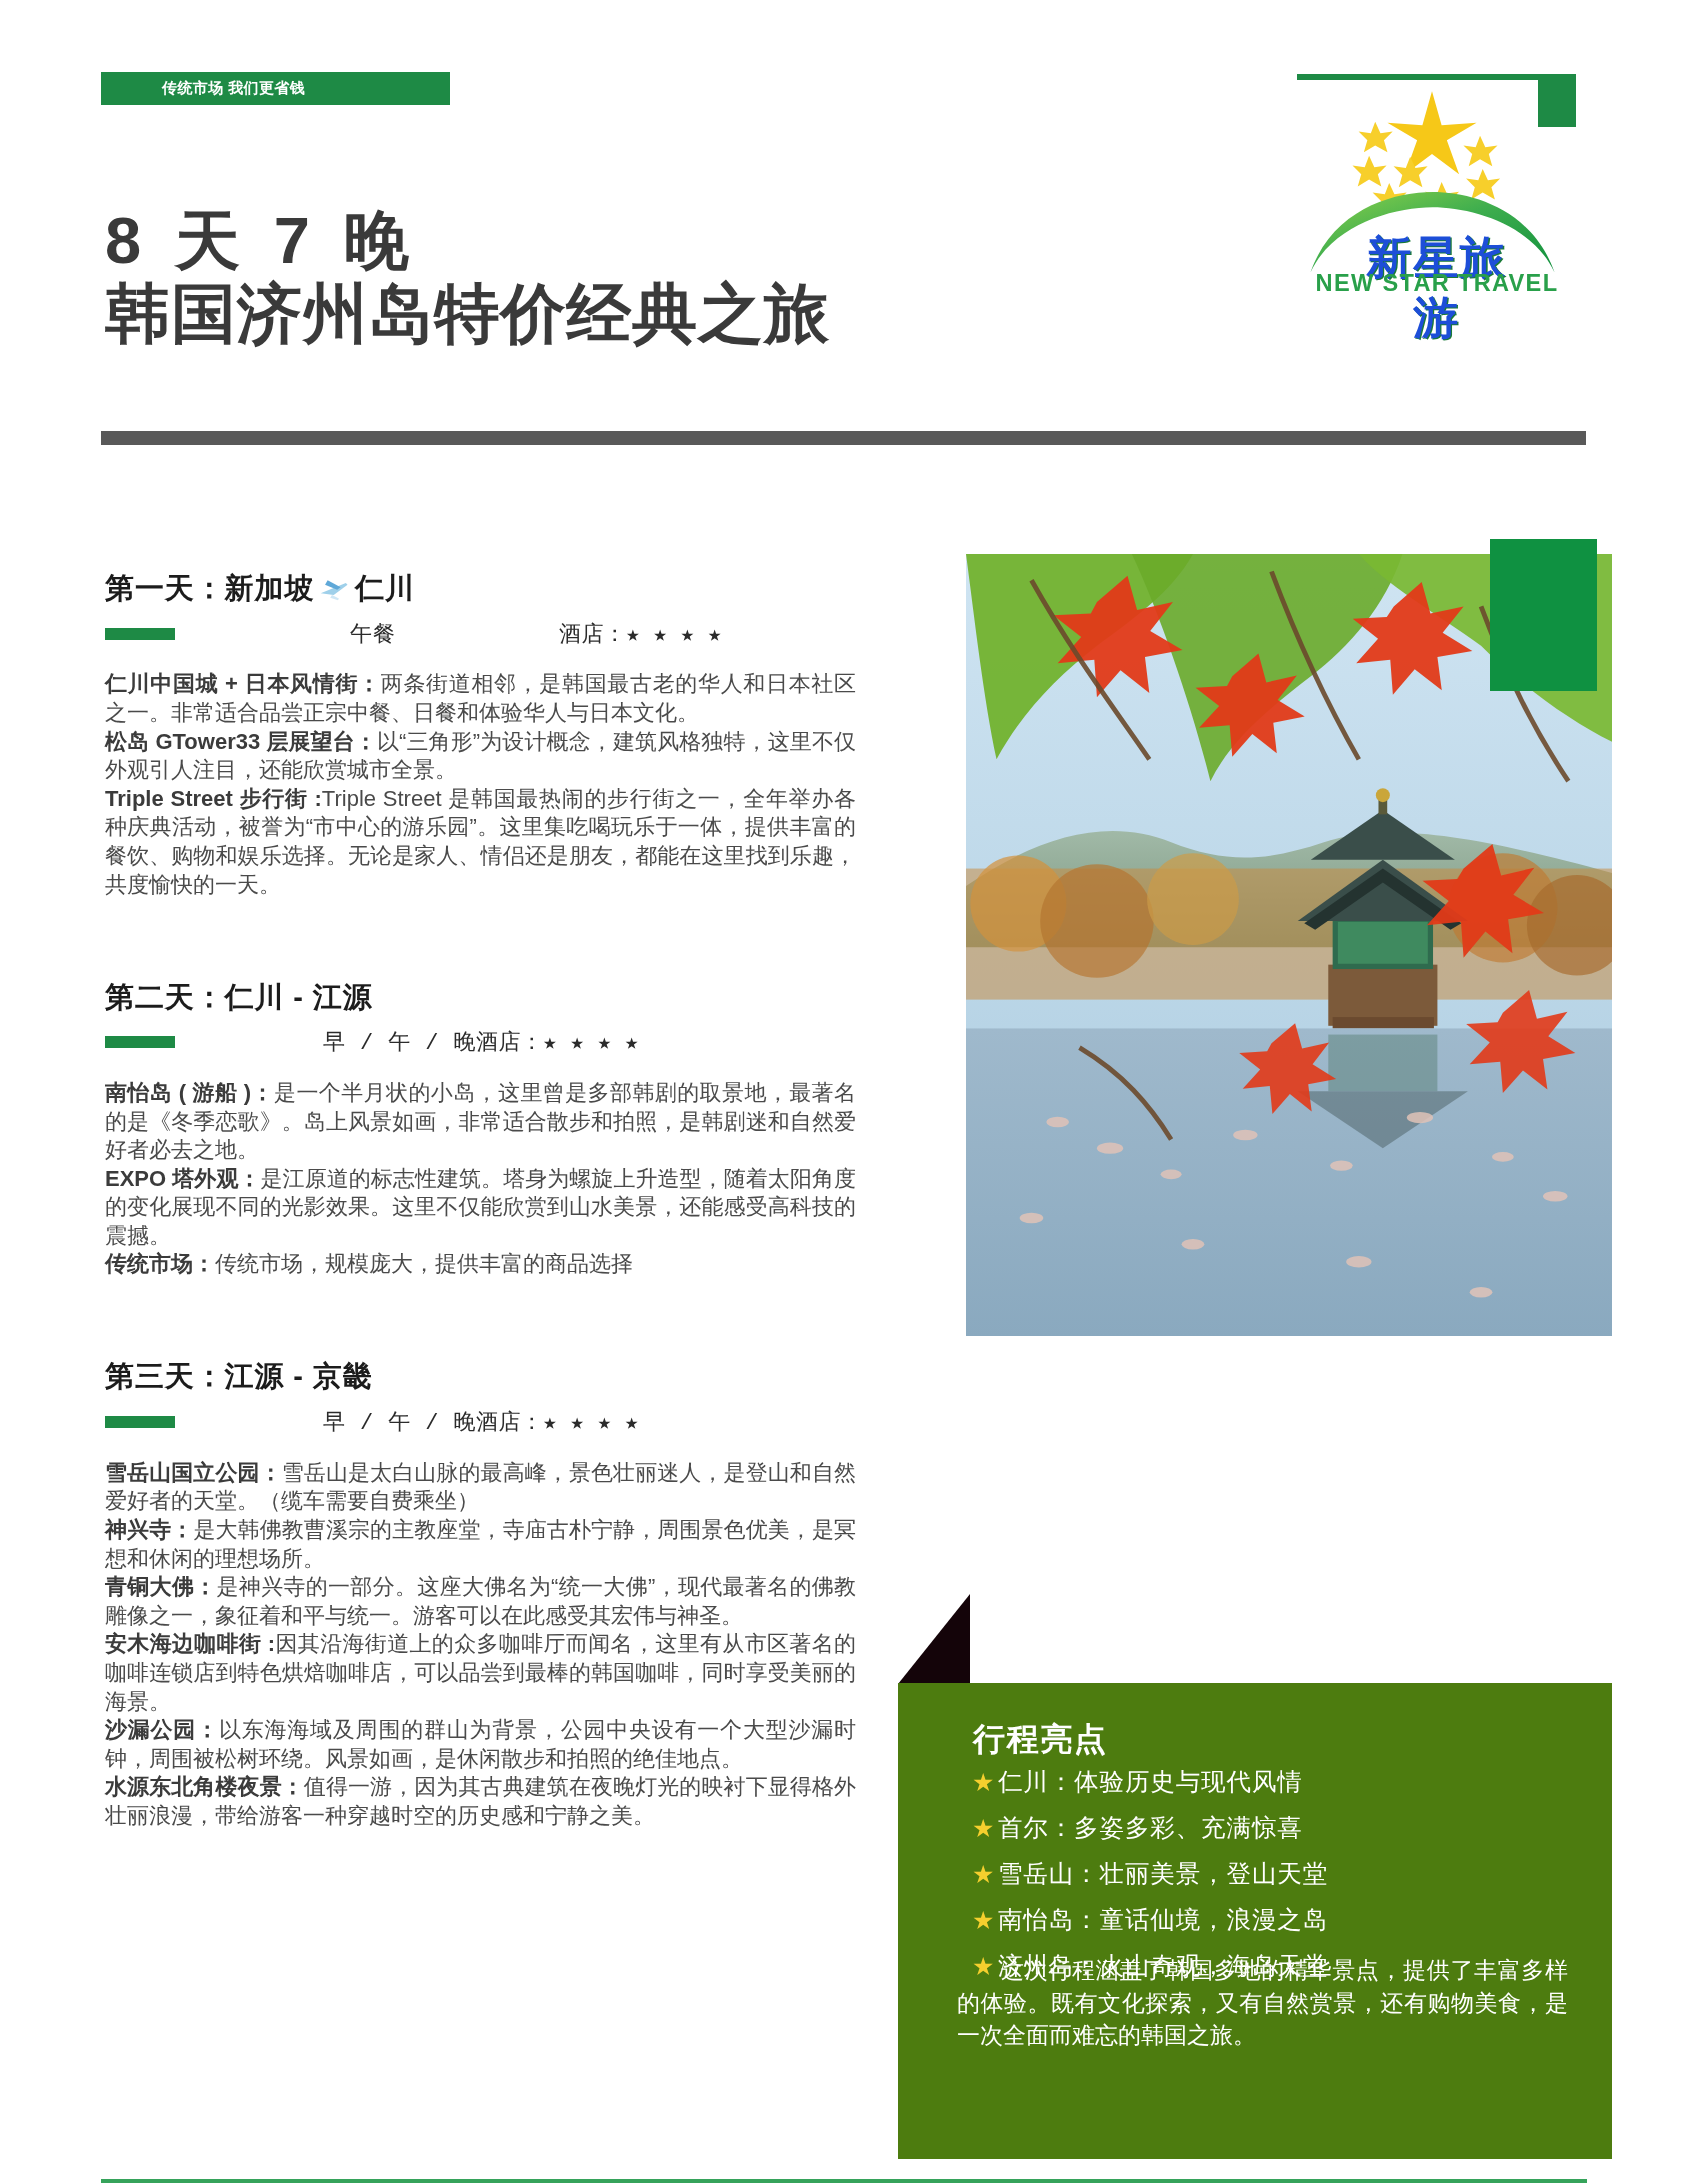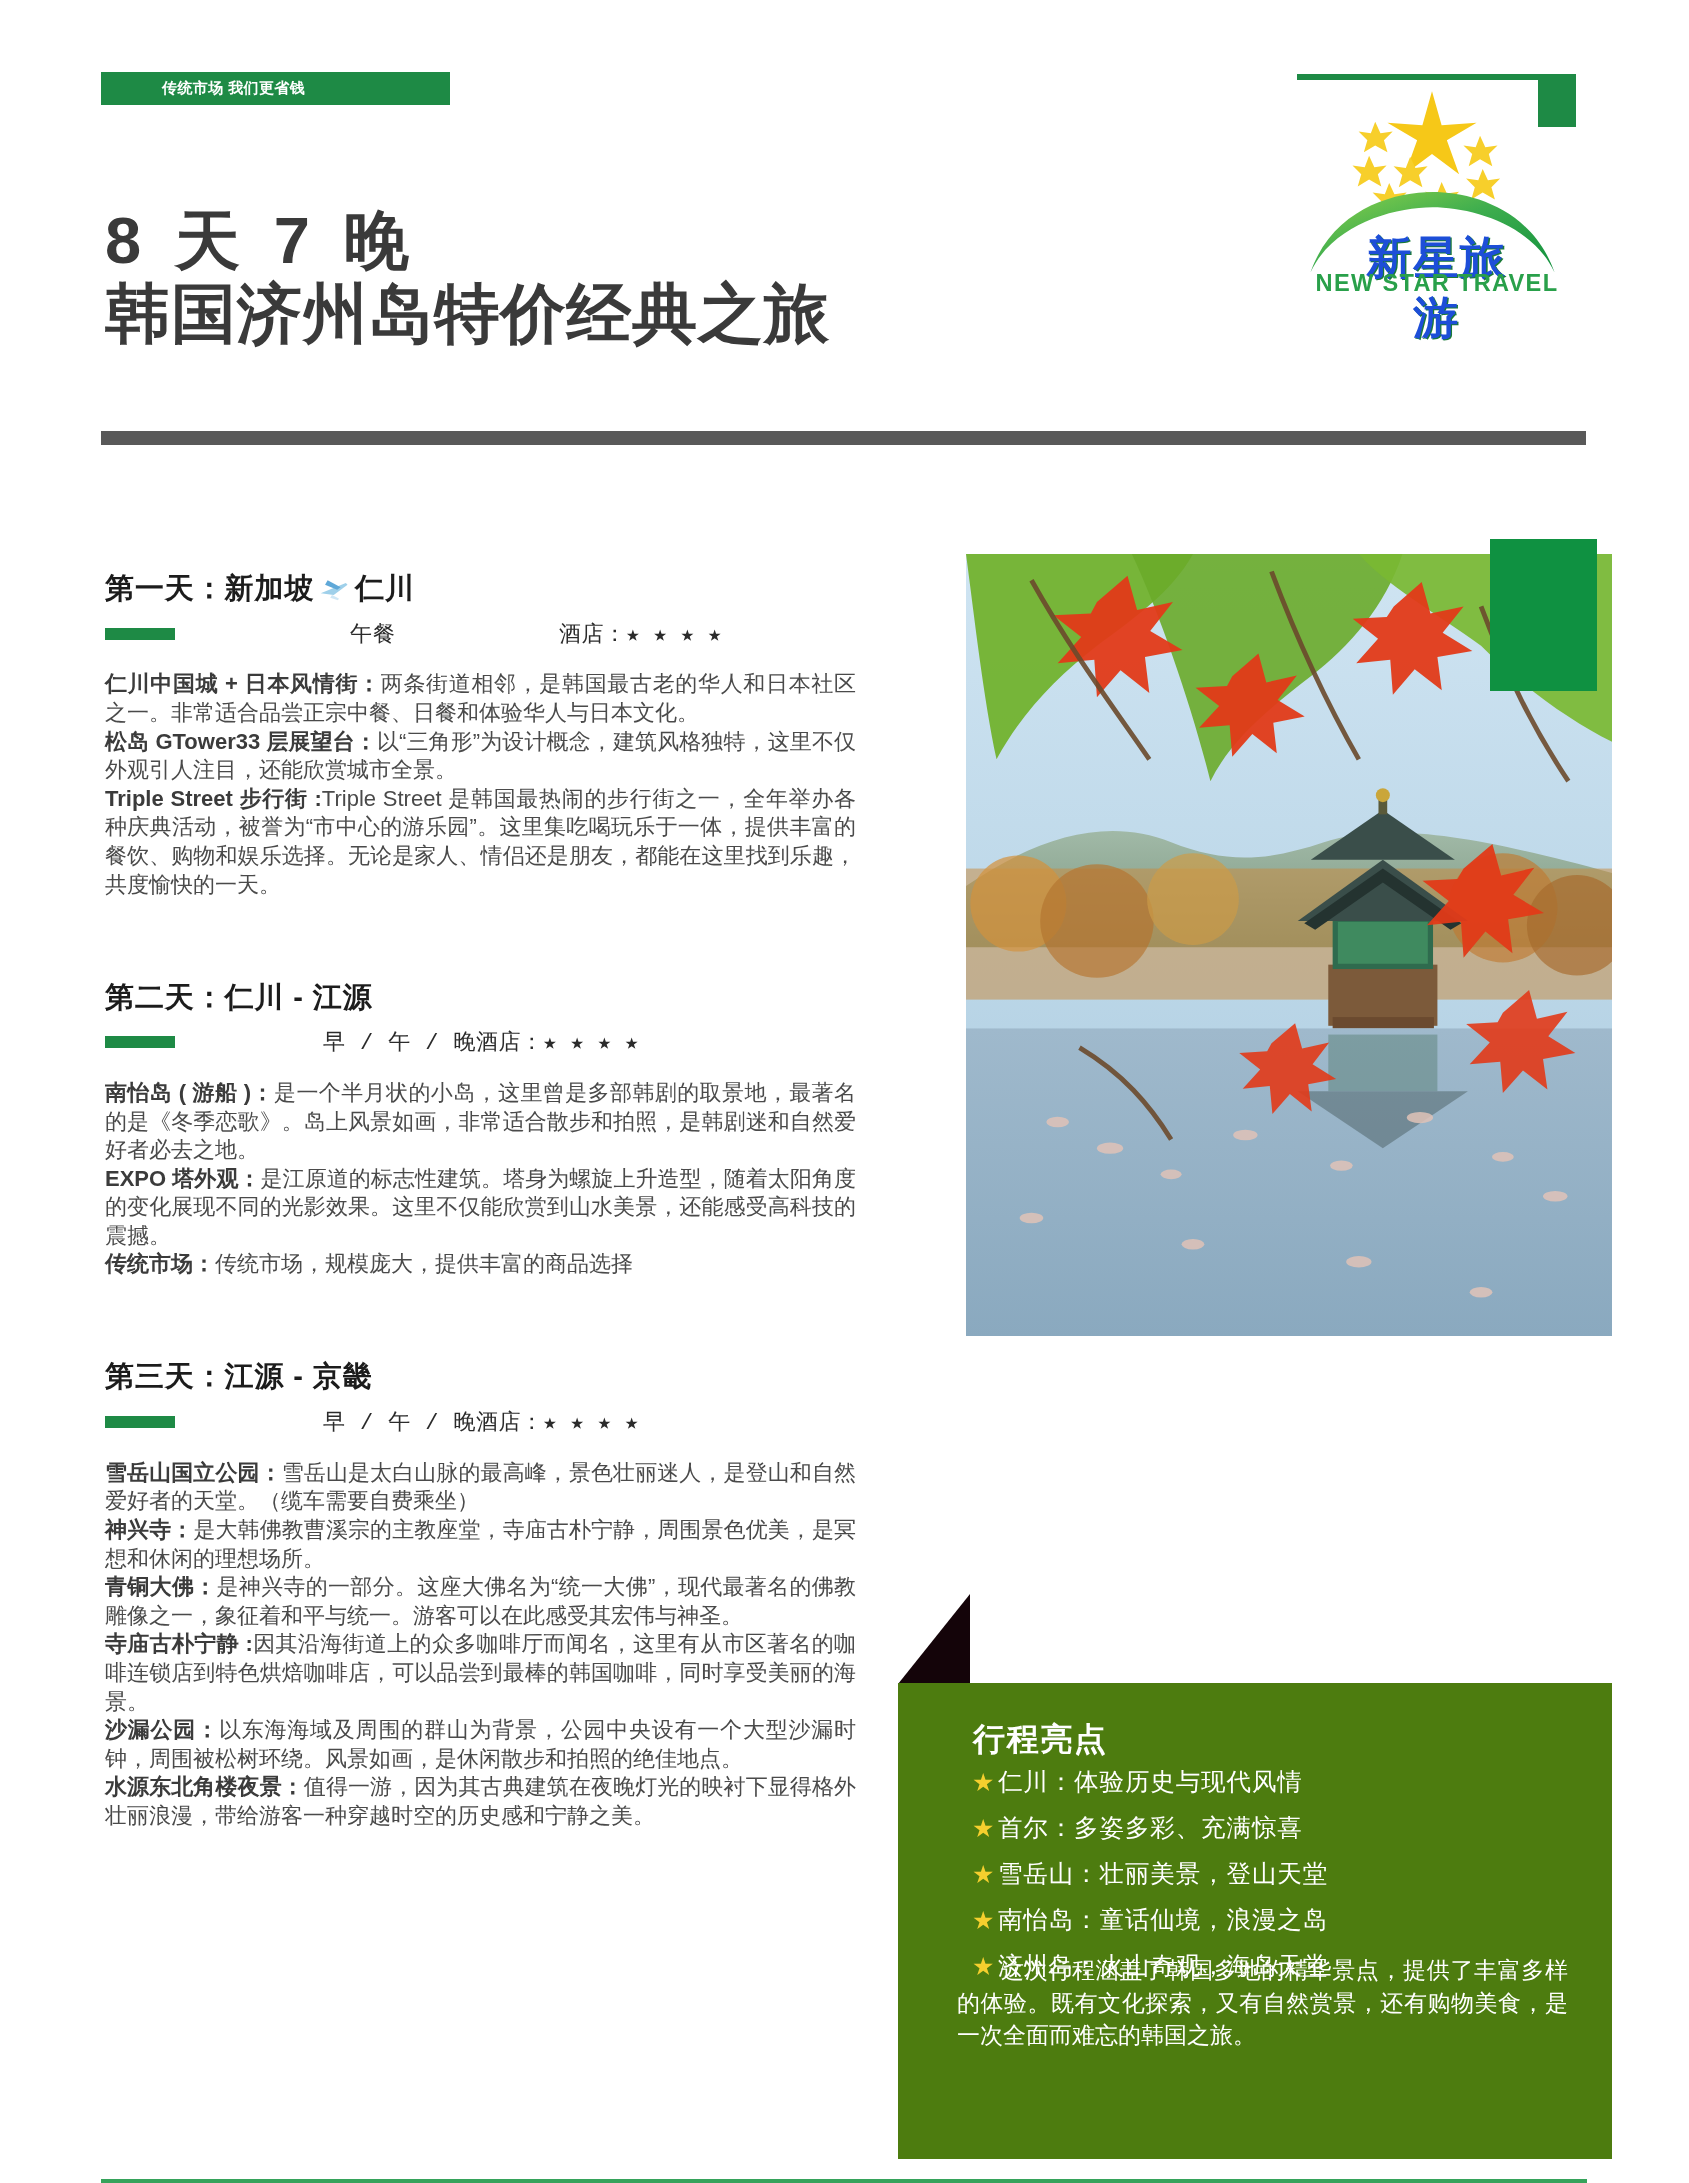--- a/index.html
+++ b/index.html
@@ -233,21 +233,21 @@
       </div>
       <div class="day-meta">
         <span class="day-dash"></span>
         <span class="day-meals wide">早 / 午 / 晚</span>
         <span class="day-hotel wide"><span>酒店：</span><span>★ ★ ★ ★</span></span>
       </div>
       <div class="body-text">
         <p><b>雪岳山国立公园：</b><span>雪岳山是太白山脉的最高峰，景色壮丽迷人，是登山和自然爱好者的天堂。（缆车需要自费乘坐）</span></p>
         <p><b>神兴寺：</b><span>是大韩佛教曹溪宗的主教座堂，寺庙古朴宁静，周围景色优美，是冥想和休闲的理想场所。</span></p>
         <p><b>青铜大佛：</b><span>是神兴寺的一部分。这座大佛名为“统一大佛”，现代最著名的佛教雕像之一，象征着和平与统一。游客可以在此感受其宏伟与神圣。</span></p>
-        <p><b>寺庙古朴宁静 :</b><span>因其沿海街道上的众多咖啡厅而闻名，这里有从市区著名的咖啡连锁店到特色烘焙咖啡店，可以品尝到最棒的韩国咖啡，同时享受美丽的海景。</span></p>
+        <p><b>安木海边咖啡街 :</b><span>因其沿海街道上的众多咖啡厅而闻名，这里有从市区著名的咖啡连锁店到特色烘焙咖啡店，可以品尝到最棒的韩国咖啡，同时享受美丽的海景。</span></p>
         <p><b>沙漏公园：</b><span>以东海海域及周围的群山为背景，公园中央设有一个大型沙漏时钟，周围被松树环绕。风景如画，是休闲散步和拍照的绝佳地点。</span></p>
         <p><b>水源东北角楼夜景：</b><span>值得一游，因为其古典建筑在夜晚灯光的映衬下显得格外壮丽浪漫，带给游客一种穿越时空的历史感和宁静之美。</span></p>
       </div>
     </div>
 
   </div>
 
   <div class="photo">
     <svg viewBox="0 0 1480 1790" preserveAspectRatio="none">
       <defs>

